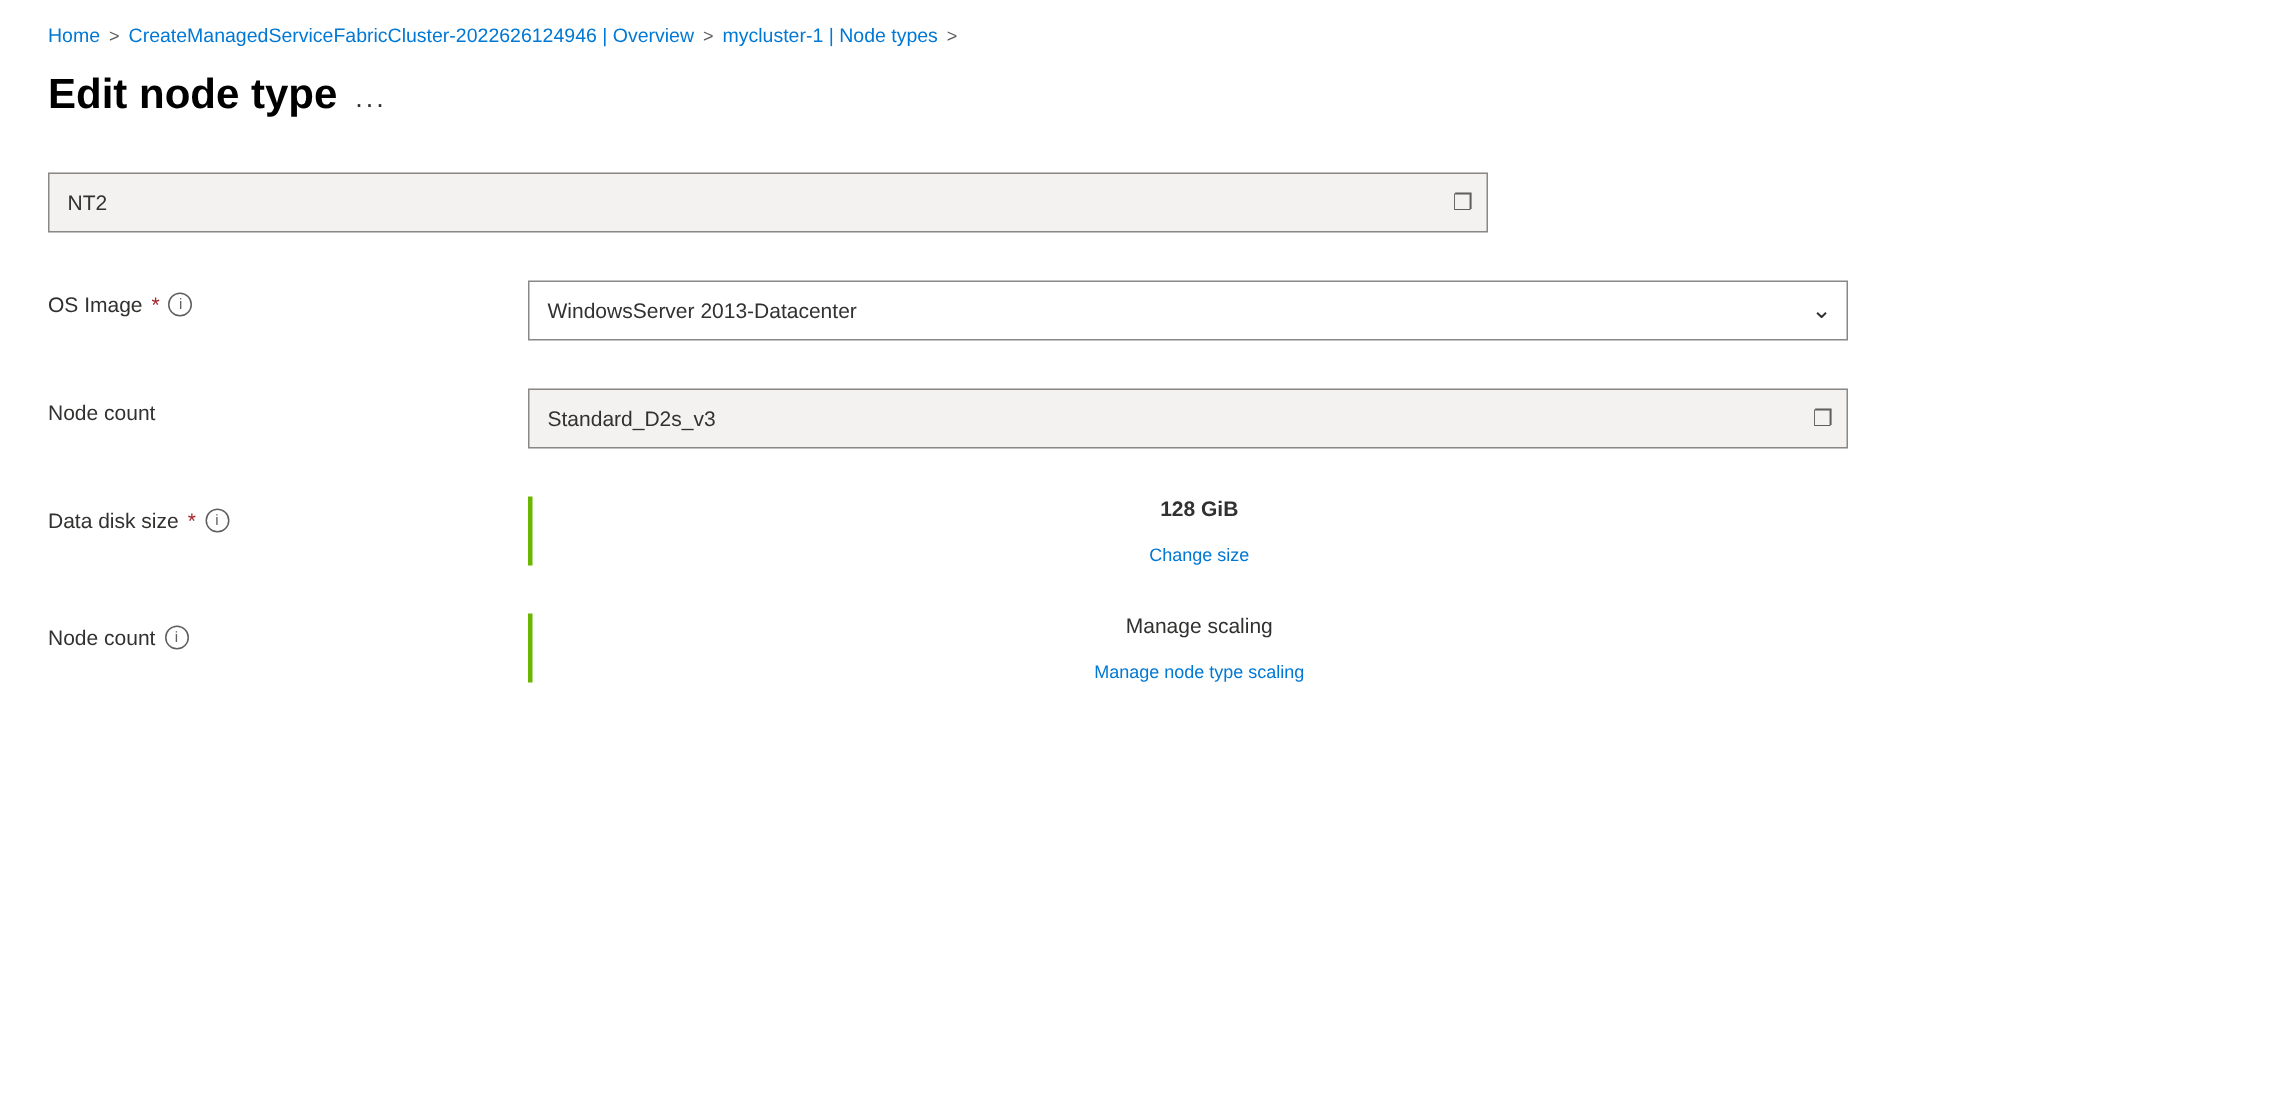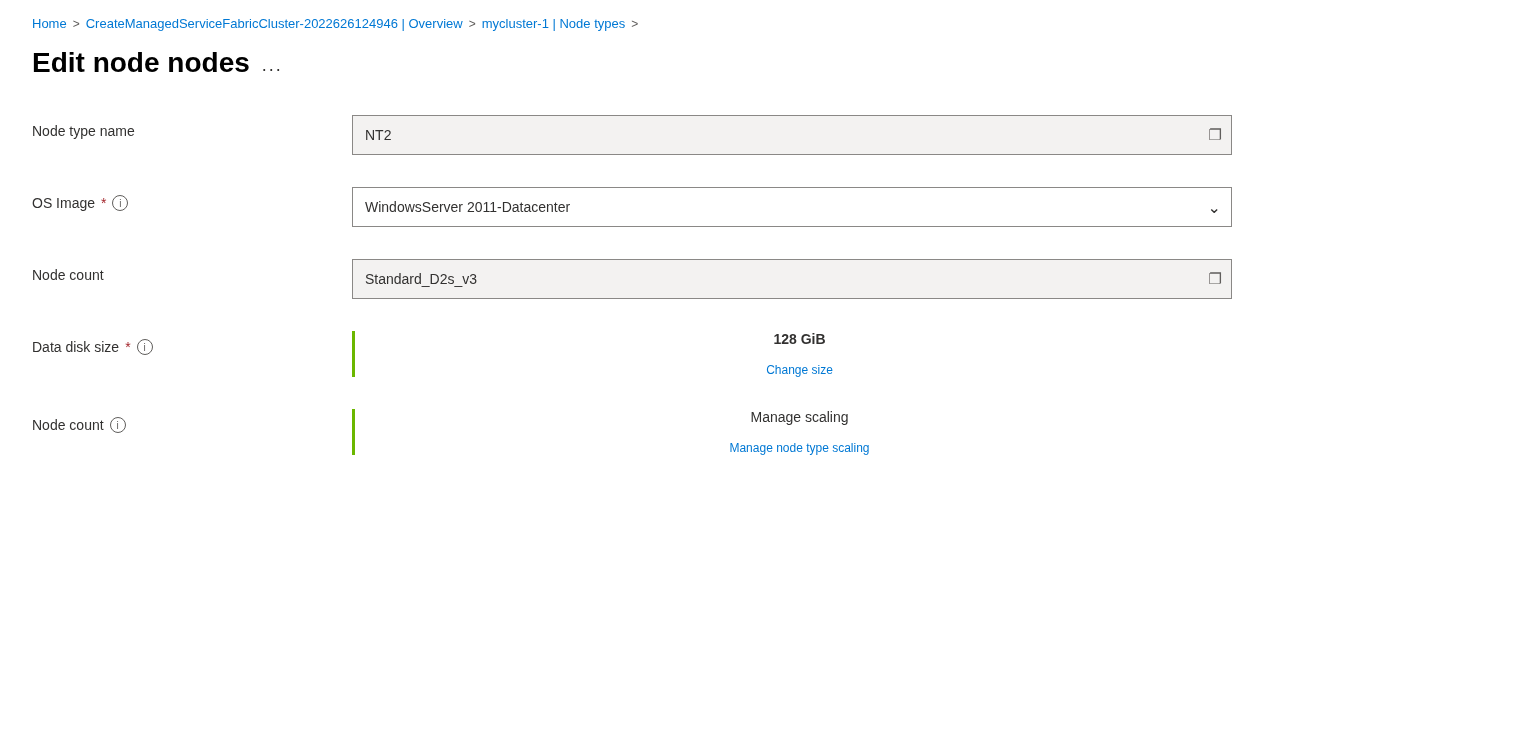--- a/index.html
+++ b/index.html
@@ -173,49 +173,46 @@
   <nav class="breadcrumb">
     <a class="breadcrumb-link">Home</a>
     <span class="breadcrumb-separator">&gt;</span>
     <a class="breadcrumb-link">CreateManagedServiceFabricCluster-2022626124946 | Overview</a>
     <span class="breadcrumb-separator">&gt;</span>
     <a class="breadcrumb-link">mycluster-1 | Node types</a>
     <span class="breadcrumb-separator">&gt;</span>
   </nav>
 
   <div class="page-title-row">
-    <h1 class="page-title">Edit node nodes</h1>
+    <h1 class="page-title">Edit node type</h1>
     <span class="ellipsis-menu">...</span>
   </div>
 
   <div class="form-container">
 
     <div class="form-row">
-      <div class="form-label">
-        <span>Node type name</span>
-      </div>
       <div class="form-control-area">
         <div class="input-wrapper">
           <div class="input-readonly">
             <span>NT2</span>
           </div>
           <span class="input-copy-icon">❐</span>
         </div>
       </div>
     </div>
 
     <div class="form-row">
       <div class="form-label">
         <span>OS Image</span>
         <span class="required-star">*</span>
         <span class="info-icon">i</span>
       </div>
       <div class="form-control-area">
         <div class="dropdown-control">
-          <span>WindowsServer 2011-Datacenter</span>
+          <span>WindowsServer 2013-Datacenter</span>
           <span class="dropdown-chevron">⌄</span>
         </div>
       </div>
     </div>
 
     <div class="form-row">
       <div class="form-label">
         <span>Node count</span>
       </div>
       <div class="form-control-area">

